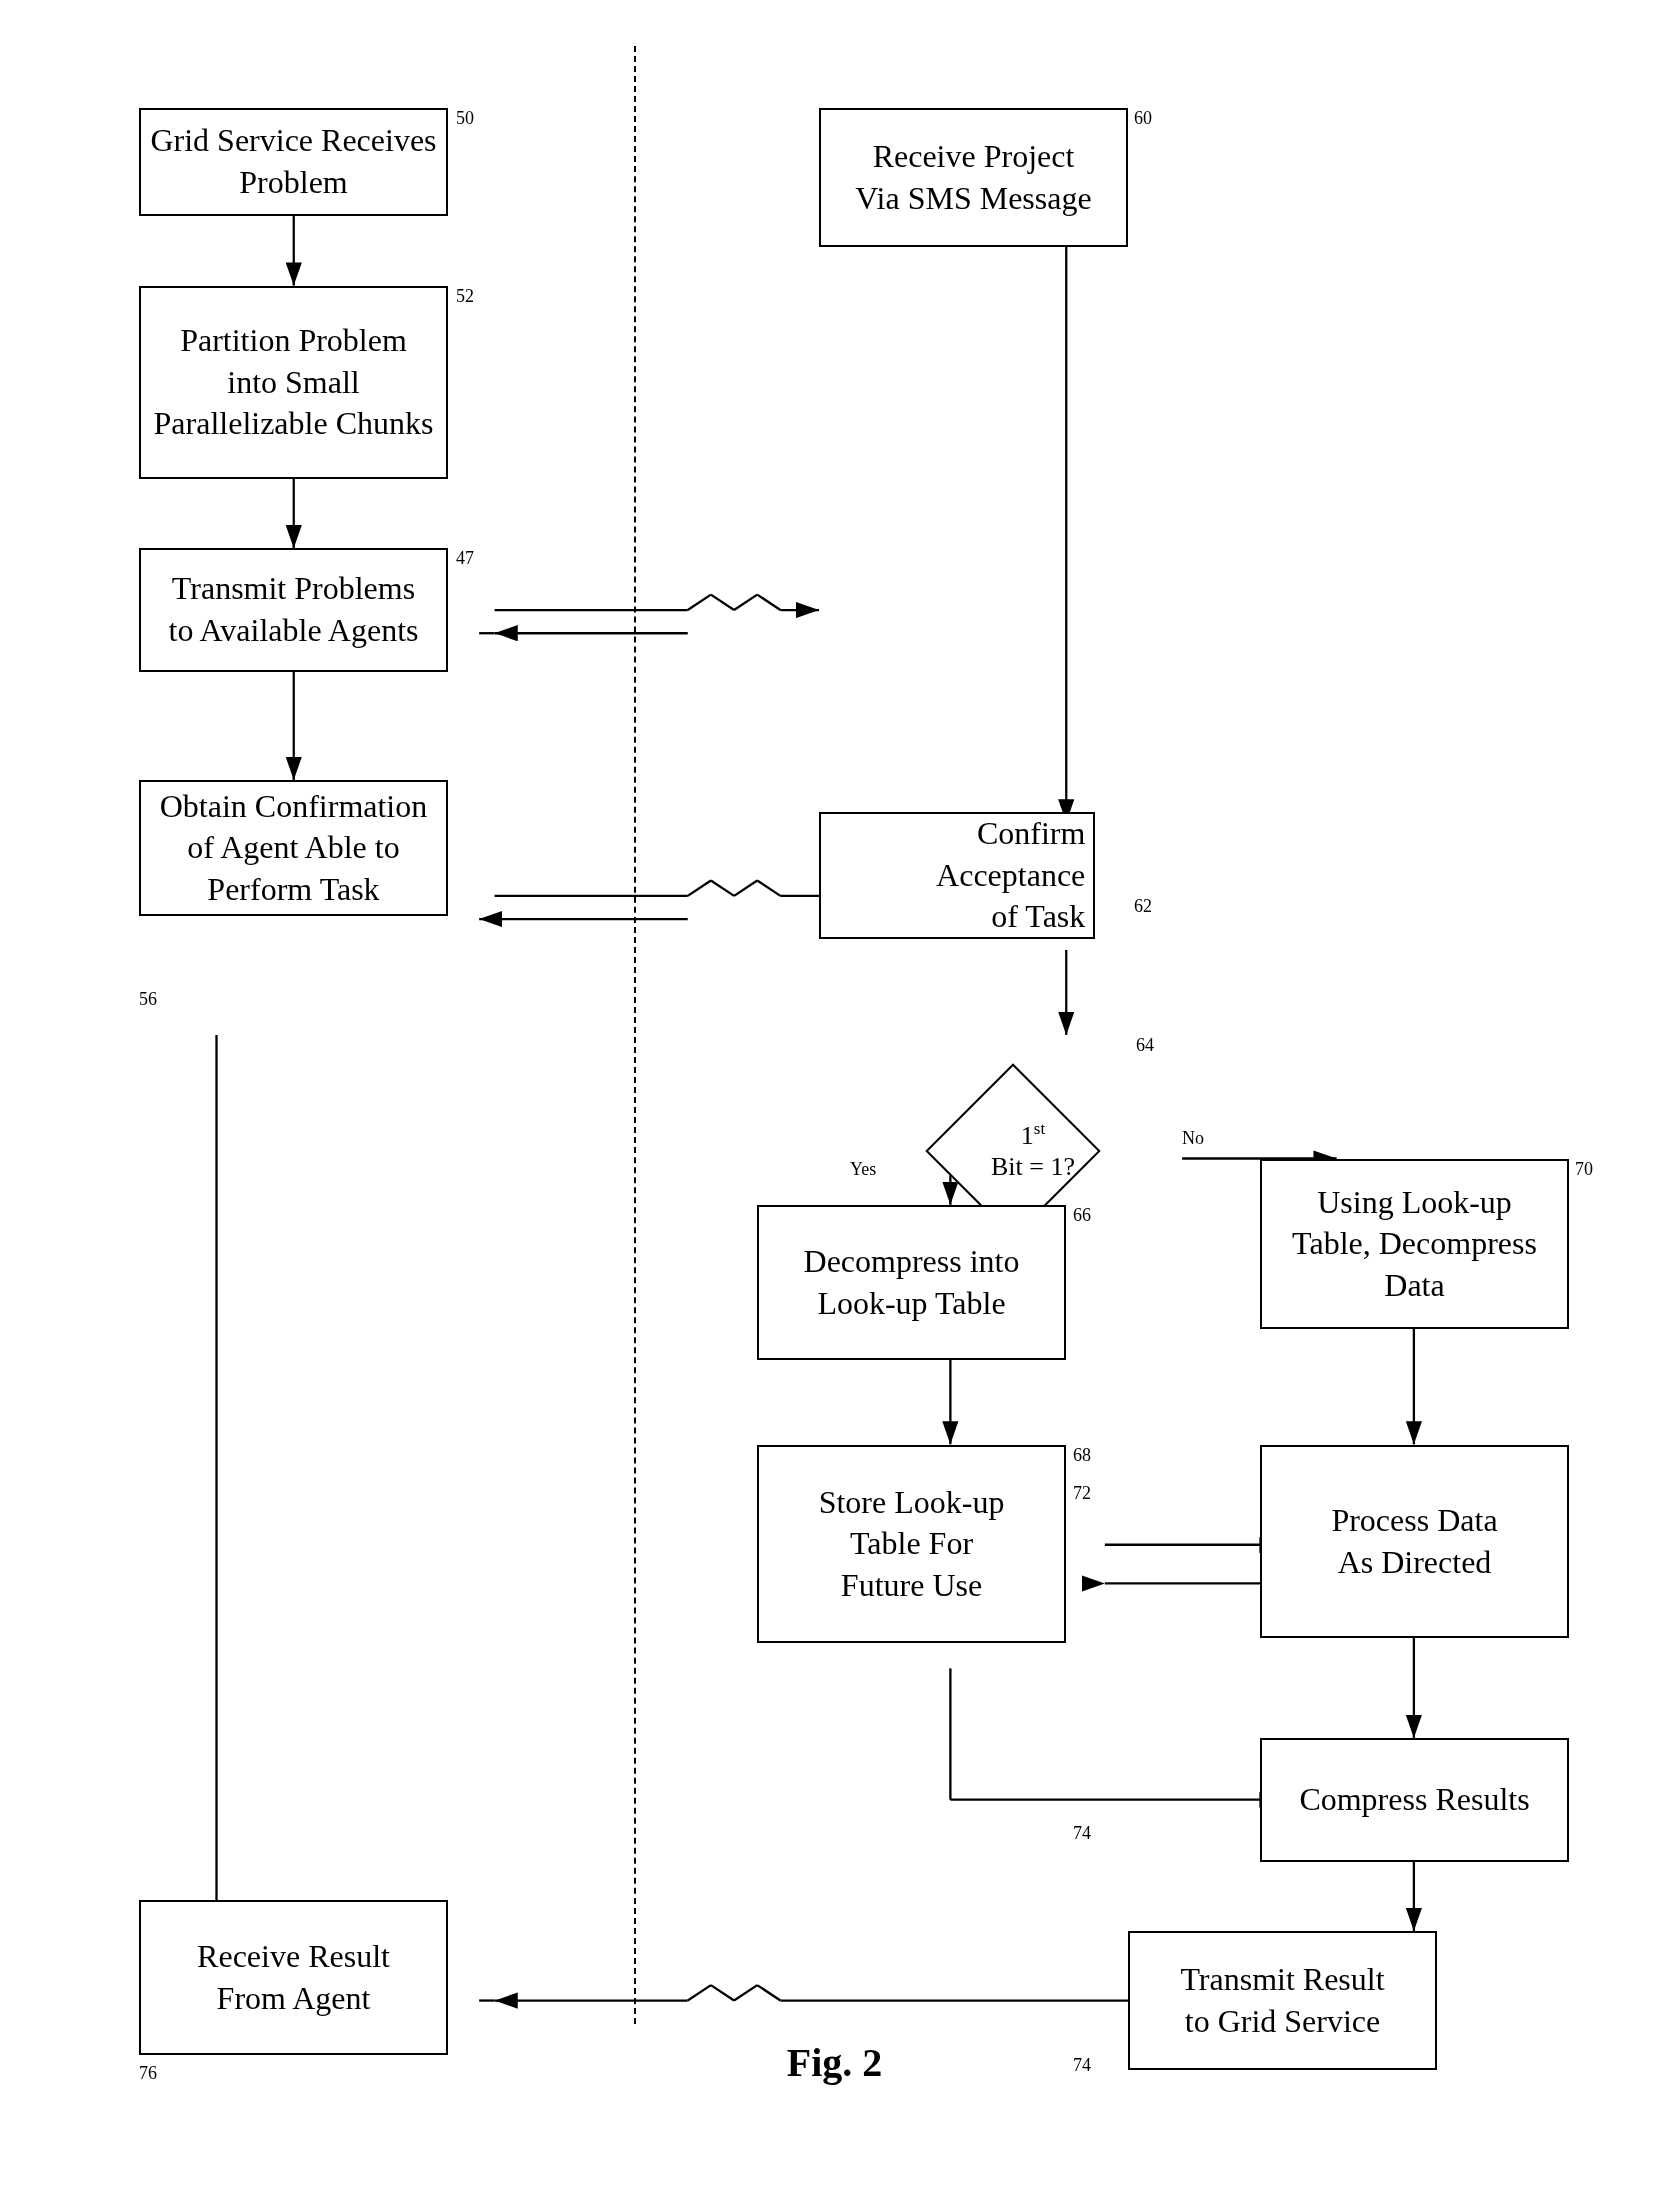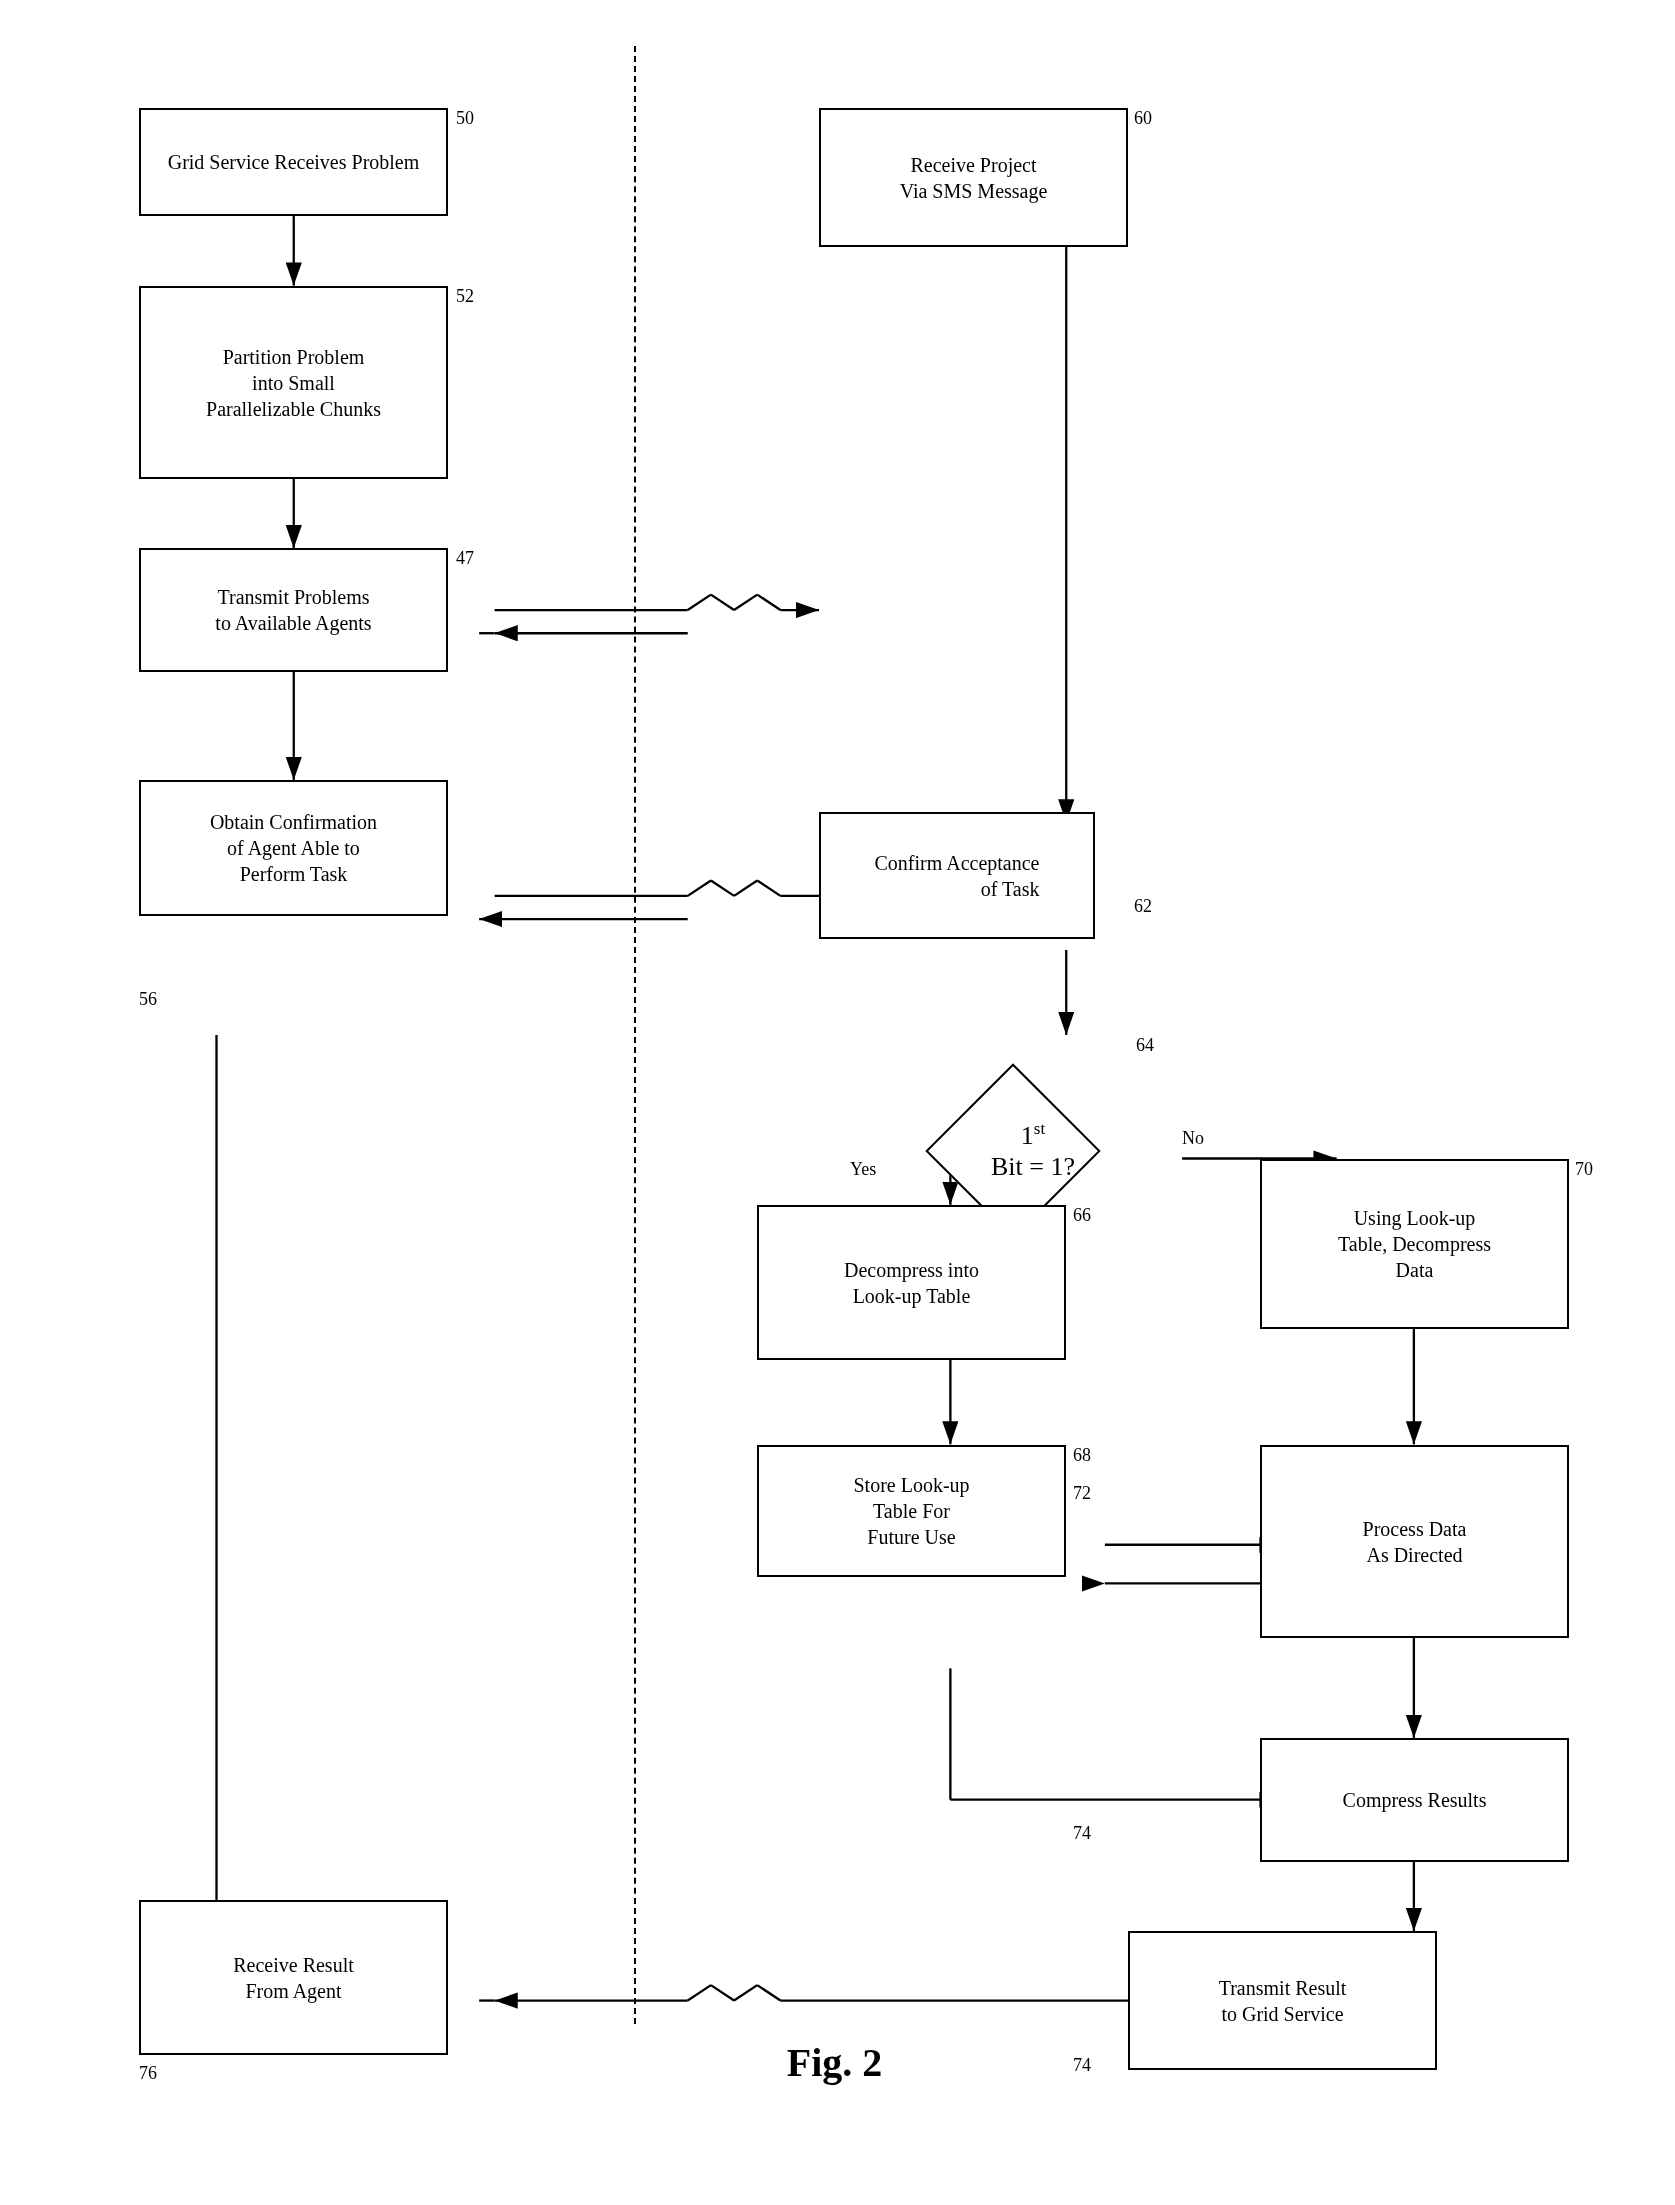--- a/index.html
+++ b/index.html
@@ -19,21 +19,21 @@
       height: 2086px;
     }
     .flow-box {
       position: absolute;
       border: 2.3px solid #000;
       background: #fff;
       display: flex;
       align-items: center;
       justify-content: center;
       text-align: center;
-      font-size: 20px;
+      font-size: 32px;
       line-height: 1.3;
       padding: 7.7px;
     }
     .flow-diamond {
       position: absolute;
       display: flex;
       align-items: center;
       justify-content: center;
       text-align: center;
       font-size: 25px;
@@ -195,21 +195,21 @@
   </div>
   <span class="label" style="left:1074px; top:989px;">64</span>
   <span class="label" style="left:788px; top:1113px;">Yes</span>
   <span class="label" style="left:1120px; top:1082px;">No</span>
 
   <div class="flow-box" style="left:695px; top:1159px; width:309px; height:155px;">
     <span>Decompress into<br>Look-up Table</span>
   </div>
   <span class="label" style="left:1011px; top:1159px;">66</span>
 
-  <div class="flow-box" style="left:695px; top:1399px; width:309px; height:132px;">
+  <div class="flow-box" style="left:695px; top:1399px; width:309px; height:198px;">
     <span>Store Look-up<br>Table For<br>Future Use</span>
   </div>
   <span class="label" style="left:1011px; top:1399px;">68</span>
 
   <div class="flow-box" style="left:1198px; top:1113px; width:309px; height:170px;">
     <span>Using Look-up<br>Table, Decompress<br>Data</span>
   </div>
   <span class="label" style="left:1513px; top:1113px;">70</span>
 
   <div class="flow-box" style="left:1198px; top:1399px; width:309px; height:193px;">

